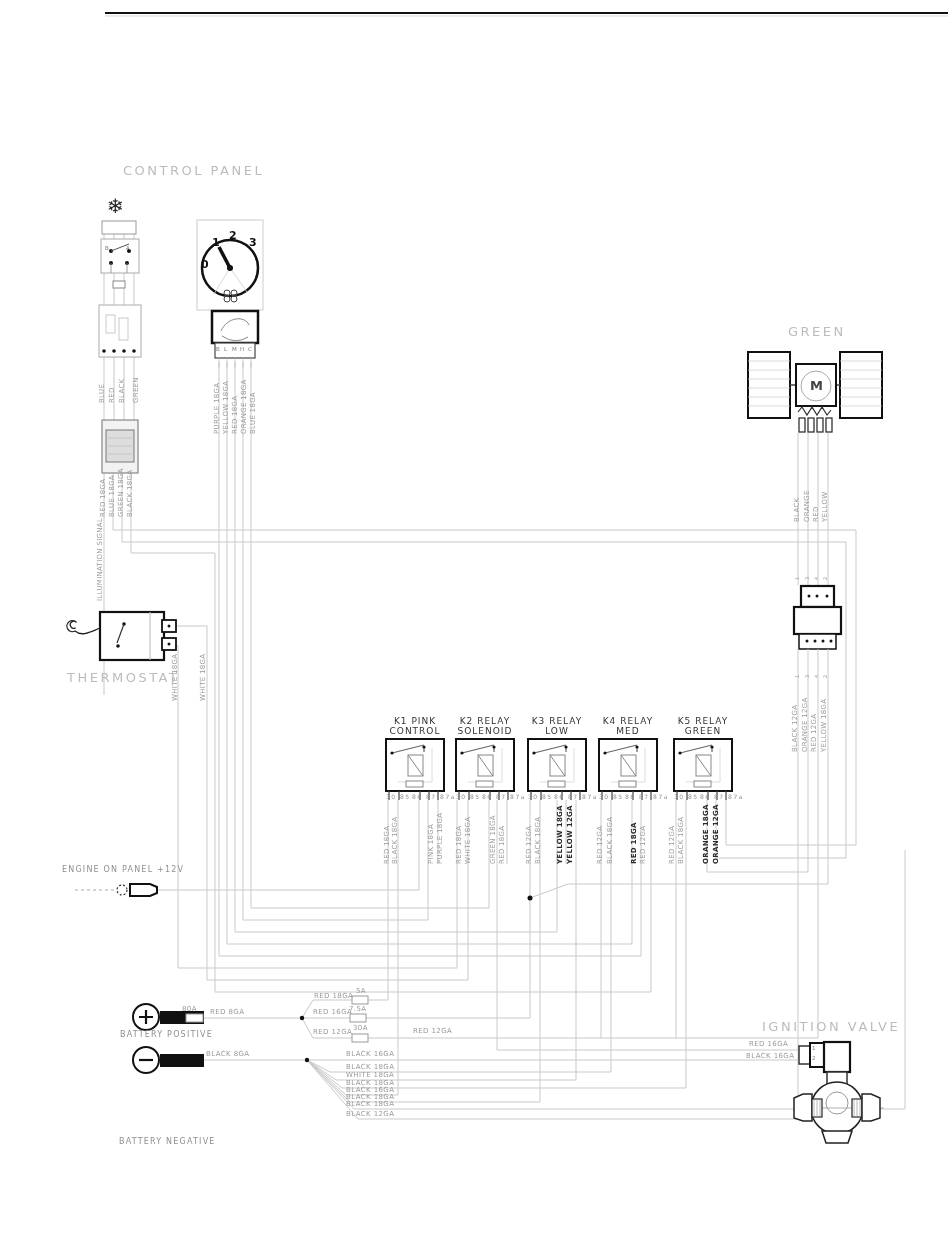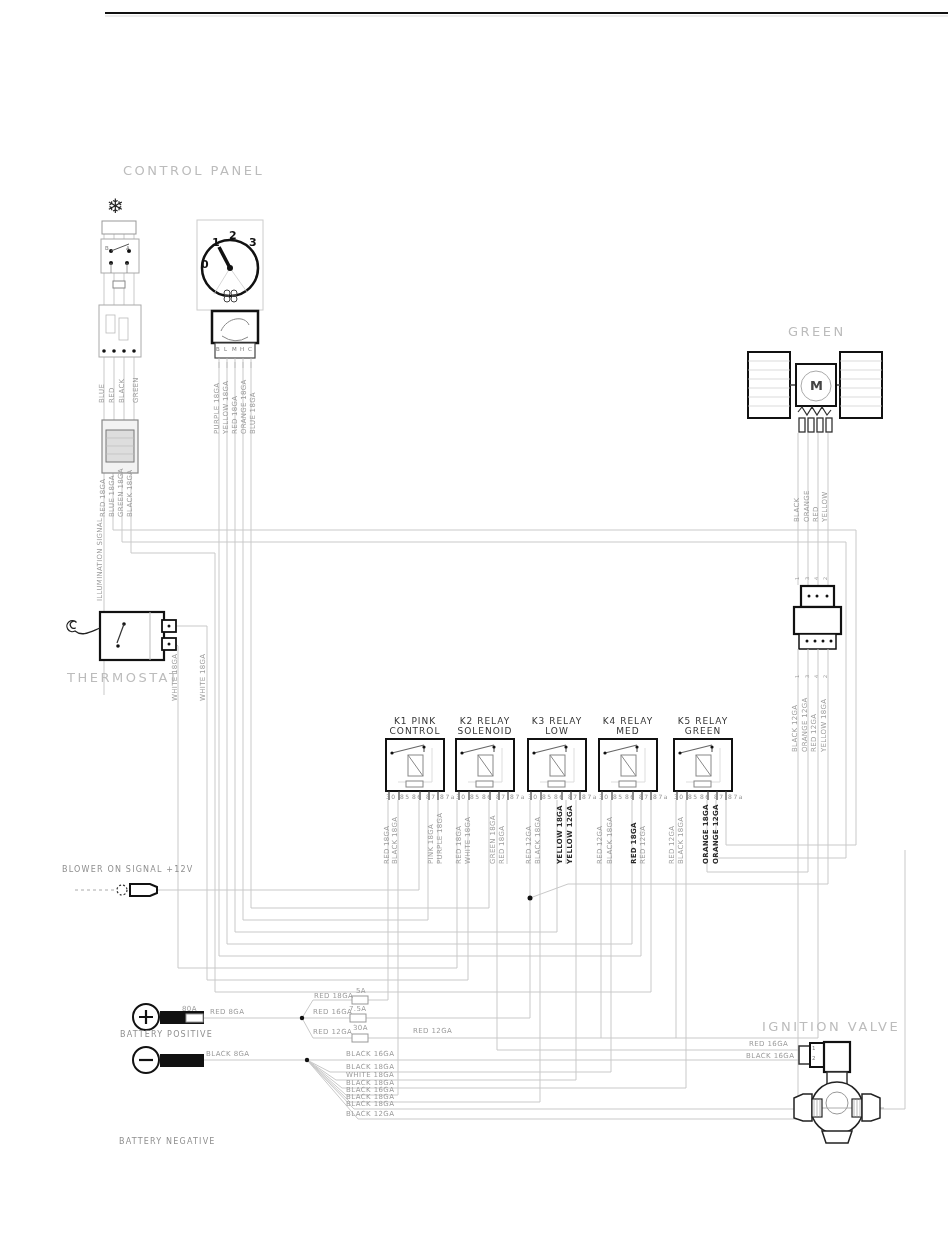--- a/index.html
+++ b/index.html
@@ -214,21 +214,21 @@
     <path d="M854,1099 V1117 M857,1099 V1117 M860,1099 V1117" stroke="#999" stroke-width="0.7"></path>
     <path d="M880,1098 L871,1094 H862 V1121 H871 L880,1118 Z" fill="#fff" stroke="#222" stroke-width="1.5"></path>
     <path d="M822,1131 H852 L848,1143 H826 Z" fill="#fff" stroke="#222" stroke-width="1.5"></path>
   </g>
 </svg>
 
 <span class="sec" style="left:123px;top:163px">CONTROL PANEL</span>
 <span class="sec" style="left:788px;top:324px">GREEN</span>
 <span class="sec" style="left:67px;top:670px">THERMOSTAT</span>
 <span class="sec" style="left:762px;top:1019px">IGNITION VALVE</span>
-<span class="sm" style="left:62px;top:865px">BLOWER ON SIGNAL +12V</span>
+<span class="sm" style="left:62px;top:865px">ENGINE ON PANEL +12V</span>
 <span class="snow" style="left:107px;top:194px">❄</span>
 
 <span class="v" style="left:98px;top:403px">BLUE</span>
 <span class="v" style="left:108px;top:403px">RED</span>
 <span class="v" style="left:118px;top:403px">BLACK</span>
 <span class="v" style="left:132px;top:403px">GREEN</span>
 
 <span class="v" style="left:99px;top:517px">RED 18GA</span>
 <span class="v" style="left:108px;top:517px">BLUE 18GA</span>
 <span class="v" style="left:117px;top:517px">GREEN 18GA</span>

